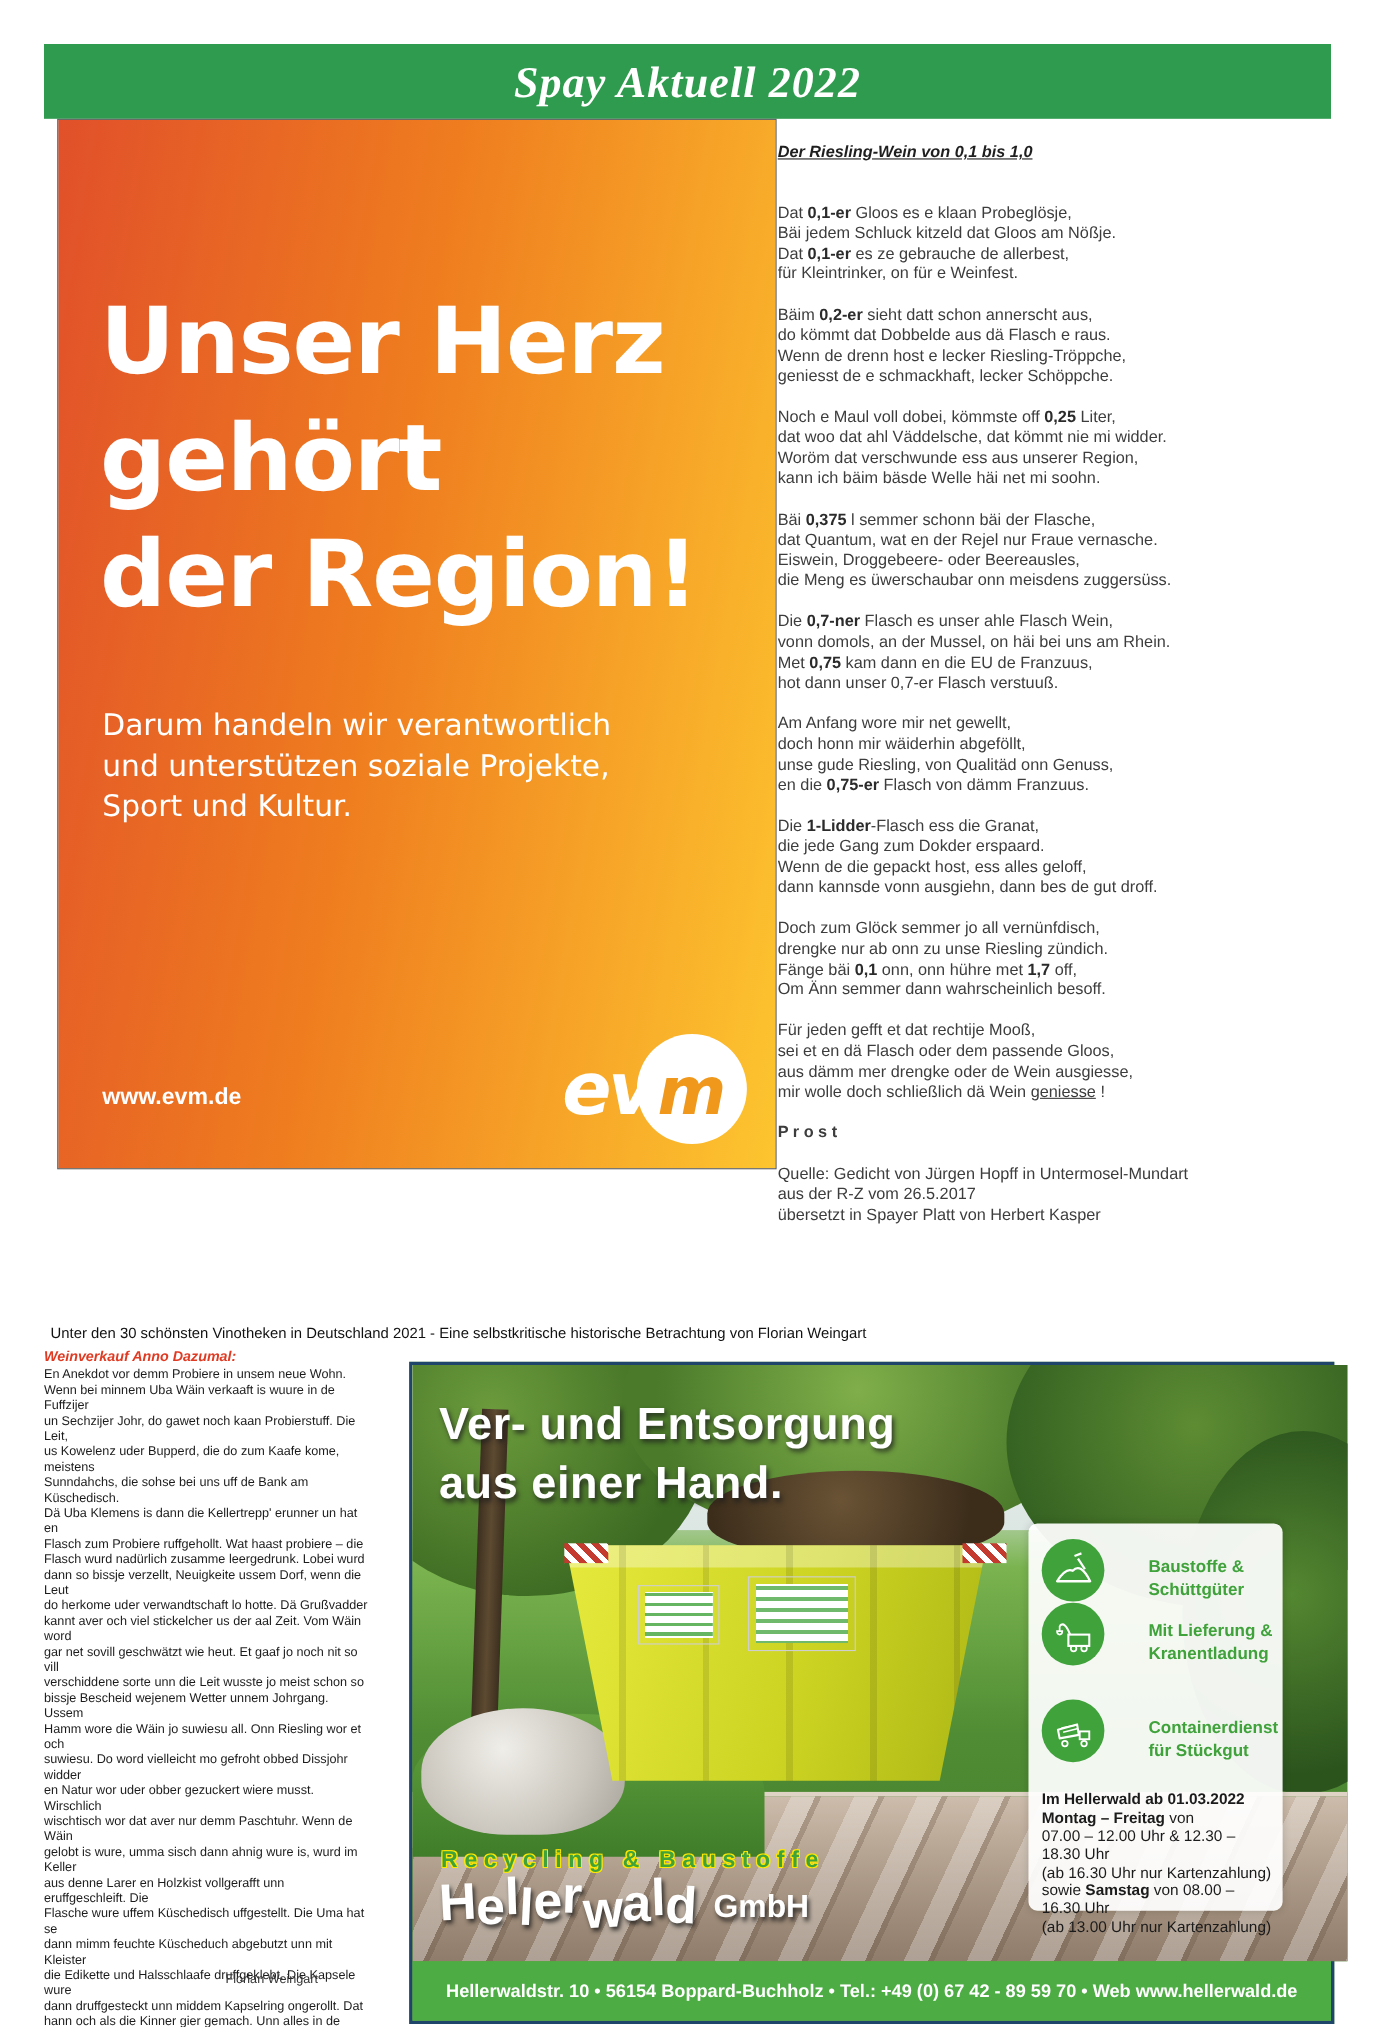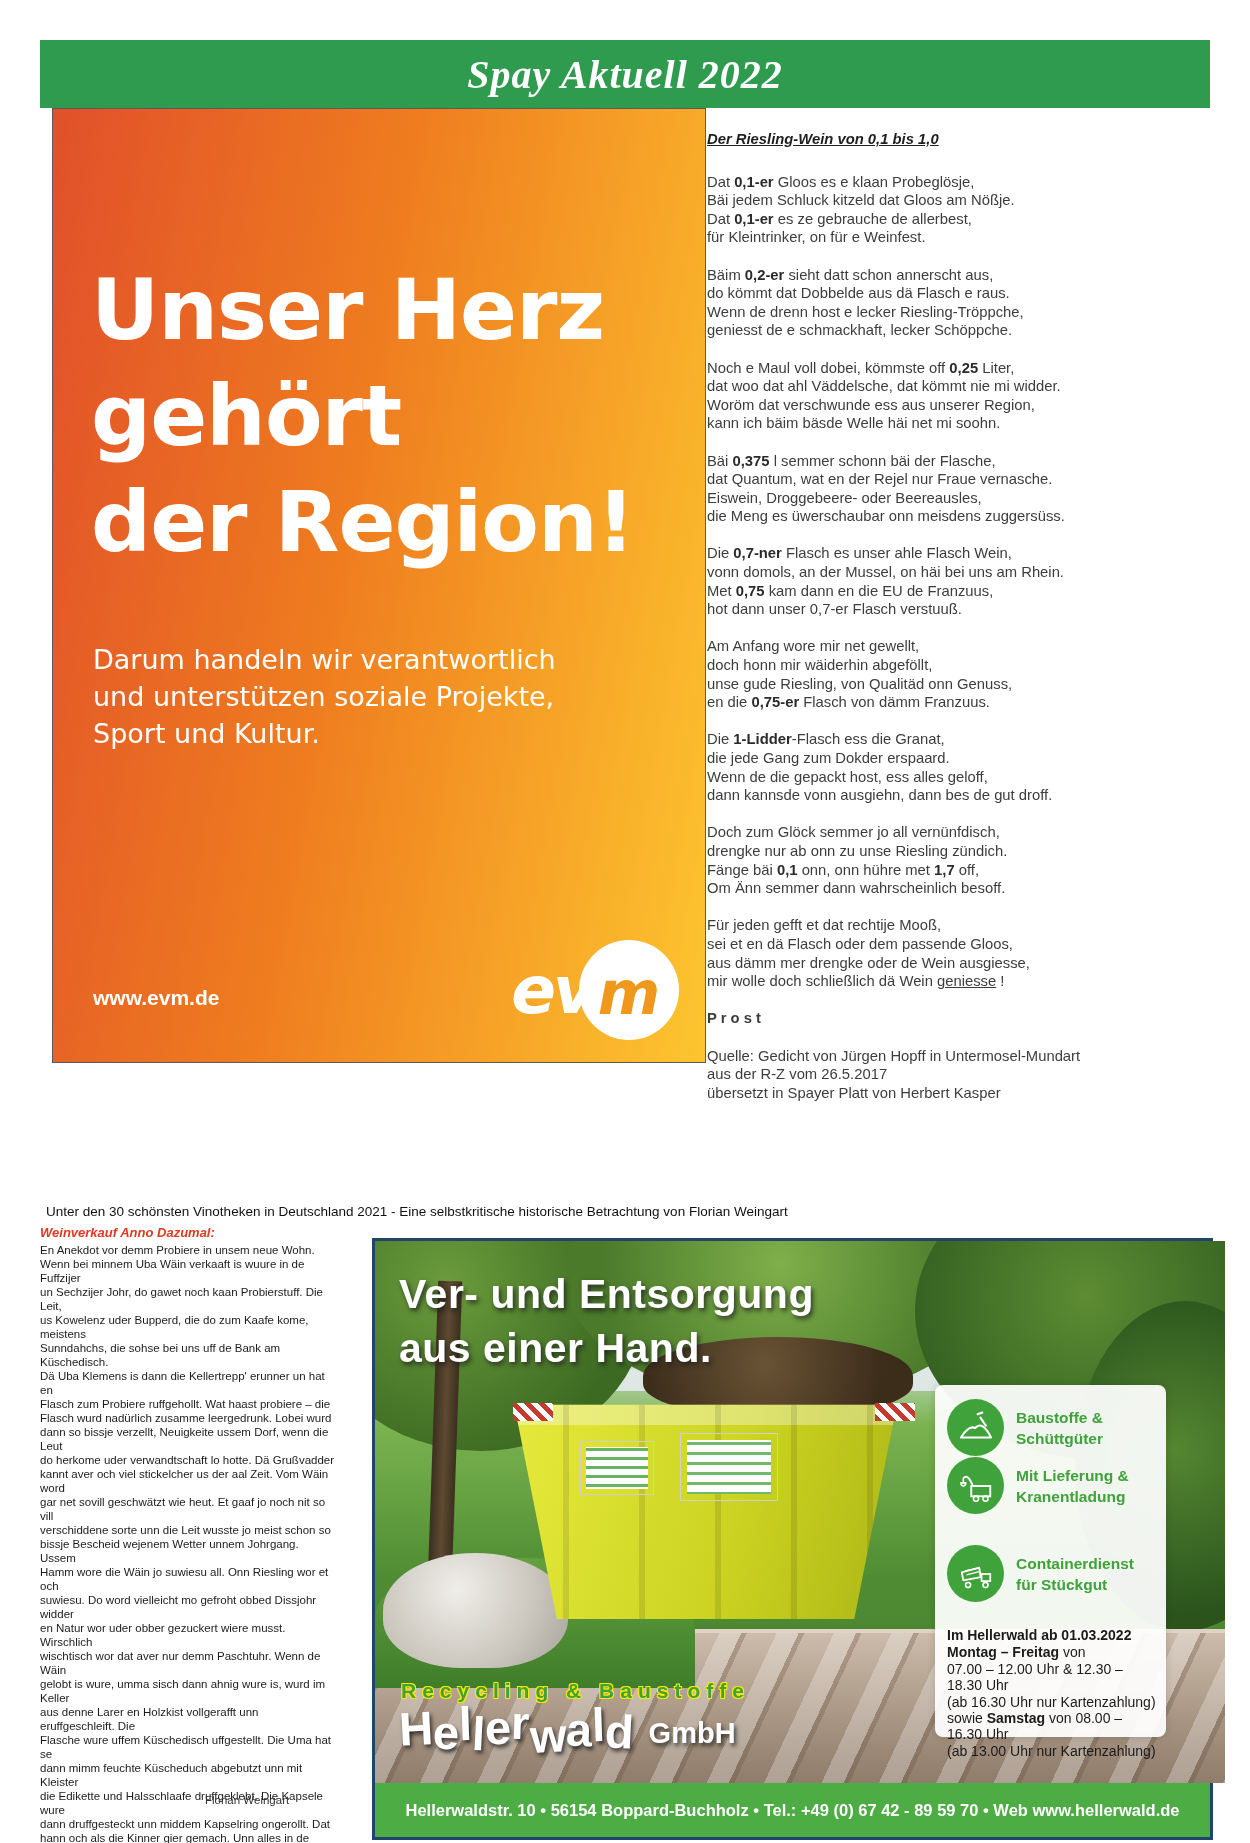--- a/index.html
+++ b/index.html
@@ -23,21 +23,21 @@
                font-size:27px;line-height:37px;white-space:pre-line;margin-top:44px;}
   .evm-website{position:absolute;left:40px;bottom:52px;color:#fff;font-weight:700;font-size:21px;cursor:pointer;}
   .evm-logo{position:absolute;right:26px;bottom:22px;display:flex;align-items:center;}
   .evm-logo-ev{color:#fff;font:italic 800 66px "DejaVu Sans", sans-serif;letter-spacing:-3px;margin-right:-14px;position:relative;z-index:2;}
   .evm-logo-circle{width:100px;height:100px;border-radius:50%;background:#fff;display:flex;align-items:center;justify-content:center;}
   .evm-logo-m{color:var(--evm-logo-orange);font:italic 800 60px "DejaVu Sans", sans-serif;margin-top:6px;}
 
   
   .poem{position:absolute;left:707px;top:130px;width:500px;color:#3d3d3d;
         font-size:14.8px;line-height:18.6px;}
-  .poem-title{font-style:italic;font-weight:700;text-decoration:underline;color:#1f1f1f;margin-bottom:24px;}
+  .poem-title{font-style:italic;font-weight:700;text-decoration:underline;color:#1f1f1f;margin-bottom:36px;}
   .stanza{margin:0 0 18.6px 0;}
   .stanza b{color:#2b2b2b;}
   .poem-prost{font-weight:700;margin-top:0;}
   .poem-source{margin-top:18.6px;}
 
   
   .article-headline{position:absolute;left:46px;top:1204px;width:1120px;font-size:13.5px;color:#111;}
   .article-subheadline{position:absolute;left:40px;top:1225px;font:italic 700 13px "Liberation Sans",sans-serif;color:var(--accent-red);}
   .article-body{position:absolute;left:40px;top:1243px;width:296px;font-size:11.5px;line-height:14px;color:#1c1c1c;white-space:pre-line;}
   .article-author{position:absolute;left:205px;top:1794px;font-size:11.5px;color:#333;}
@@ -80,21 +80,21 @@
   .label-1{left:205px;top:200px;width:62px;height:42px;
            background:#fff repeating-linear-gradient(180deg, rgba(63,162,58,.8) 6px, rgba(63,162,58,.8) 9px, transparent 9px, transparent 15px);background-clip:content-box;padding:5px;}
   .label-2{left:305px;top:192px;width:84px;height:54px;
            background:#fff repeating-linear-gradient(180deg, rgba(63,162,58,.75) 8px, rgba(63,162,58,.75) 11px, transparent 11px, transparent 18px);background-clip:content-box;padding:6px;}
 
   .hw-headline{position:absolute;left:24px;top:26px;color:#fff;font-weight:700;
                font-size:41px;line-height:54px;letter-spacing:.5px;
                text-shadow:2px 3px 5px rgba(30,30,30,.8);}
   .hw-panel{position:absolute;left:560px;top:144px;width:231px;height:352px;border-radius:8px;
             background:rgba(255,255,255,.93);box-shadow:0 0 8px rgba(0,0,0,.15);}
-  .hw-service{position:absolute;left:12px;display:flex;align-items:center;}
+  .hw-service{position:absolute;left:12px;display:flex;align-items:flex-end;gap:28px;}
   .svc-1{top:14px;} .svc-2{top:72px;} .svc-3{top:160px;}
   .svc-circle{width:57px;height:57px;border-radius:50%;background:var(--hw-green);
               display:flex;align-items:center;justify-content:center;flex:0 0 57px;}
   .svc-label{margin-left:12px;color:var(--hw-green);font-weight:700;font-size:15.5px;line-height:21px;white-space:pre-line;}
   .hw-hours{position:absolute;left:12px;top:242px;color:#1b1b1b;font-size:14px;line-height:16.4px;width:212px;}
   .hw-hours-title{font-weight:700;margin-bottom:1px;}
   .hw-tagline{position:absolute;left:26px;top:438px;color:var(--hw-green);font-weight:700;font-size:21px;letter-spacing:6px;
               text-shadow:1px 1px 0 #ffe800,-1px -1px 0 #ffe800,1px -1px 0 #ffe800,-1px 1px 0 #ffe800;}
   .hw-company{position:absolute;left:24px;top:458px;color:#fff;text-shadow:2px 3px 4px rgba(25,25,25,.8);}
   .hw-company-name span{display:inline-block;font-weight:700;font-size:47px;}

